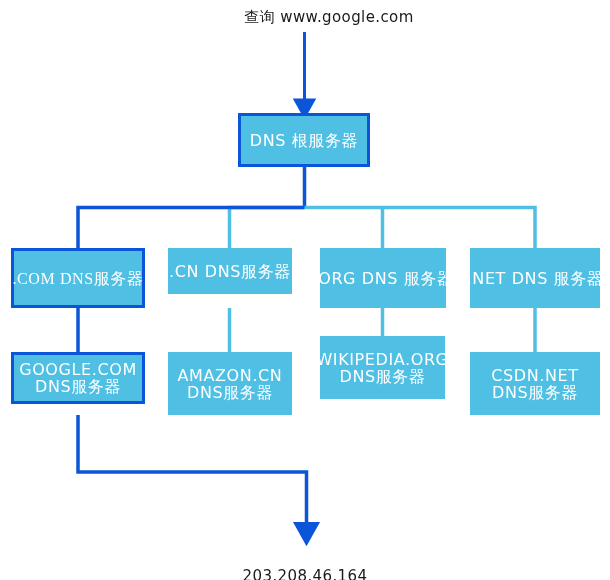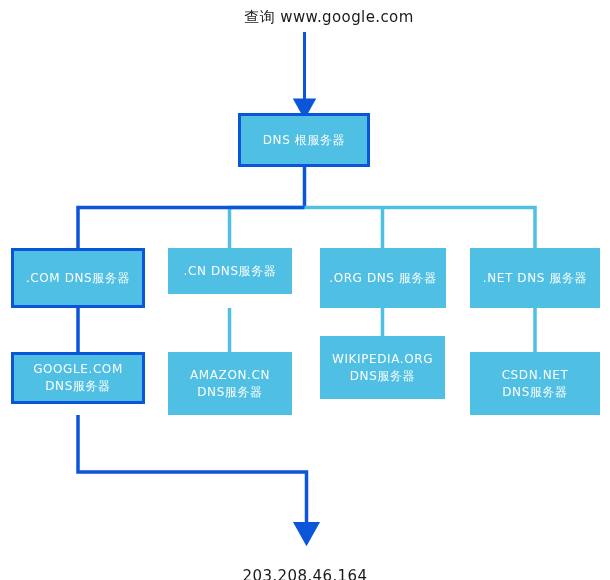--- a/index.html
+++ b/index.html
@@ -27,21 +27,21 @@
   }
   .node {
     position: absolute;
     box-sizing: border-box;
     display: flex;
     flex-direction: column;
     align-items: center;
     justify-content: center;
     color: #ffffff;
     background: #4FBFE4;
-    font-size: 12px;
+    font-size: 16px;
     line-height: 17px;
     letter-spacing: 0.6px;
     white-space: pre;
   }
   .node.active {
     border: 3px solid #0B55D8;
   }
   .node .ln {
     display: block;
   }
@@ -59,21 +59,21 @@
     width: 610px;
     padding-left: 24px;
   }
   #result-label {
     left: 0;
     top: 545px;
     width: 610px;
     margin-top: 22px;
   }
   #root-node      { left: 238px; top: 113px; width: 132px; height: 54px; }
-  #tld-com        { left: 11px;  top: 248px; width: 134px; height: 60px; }
+  #tld-com        { left: 11px;  top: 248px; width: 134px; height: 60px; font-family: Liberation Serif, serif; }
   #tld-cn         { left: 168px; top: 248px; width: 124px; height: 46px; }
   #tld-org        { left: 320px; top: 248px; width: 126px; height: 60px; }
   #tld-net        { left: 470px; top: 248px; width: 130px; height: 60px; }
   #auth-google    { left: 11px;  top: 352px; width: 134px; height: 52px; }
   #auth-amazon    { left: 168px; top: 352px; width: 124px; height: 63px; }
   #auth-wikipedia { left: 320px; top: 336px; width: 125px; height: 63px; }
   #auth-csdn      { left: 470px; top: 352px; width: 130px; height: 63px; }
 </style>
 </head>
 <body>

